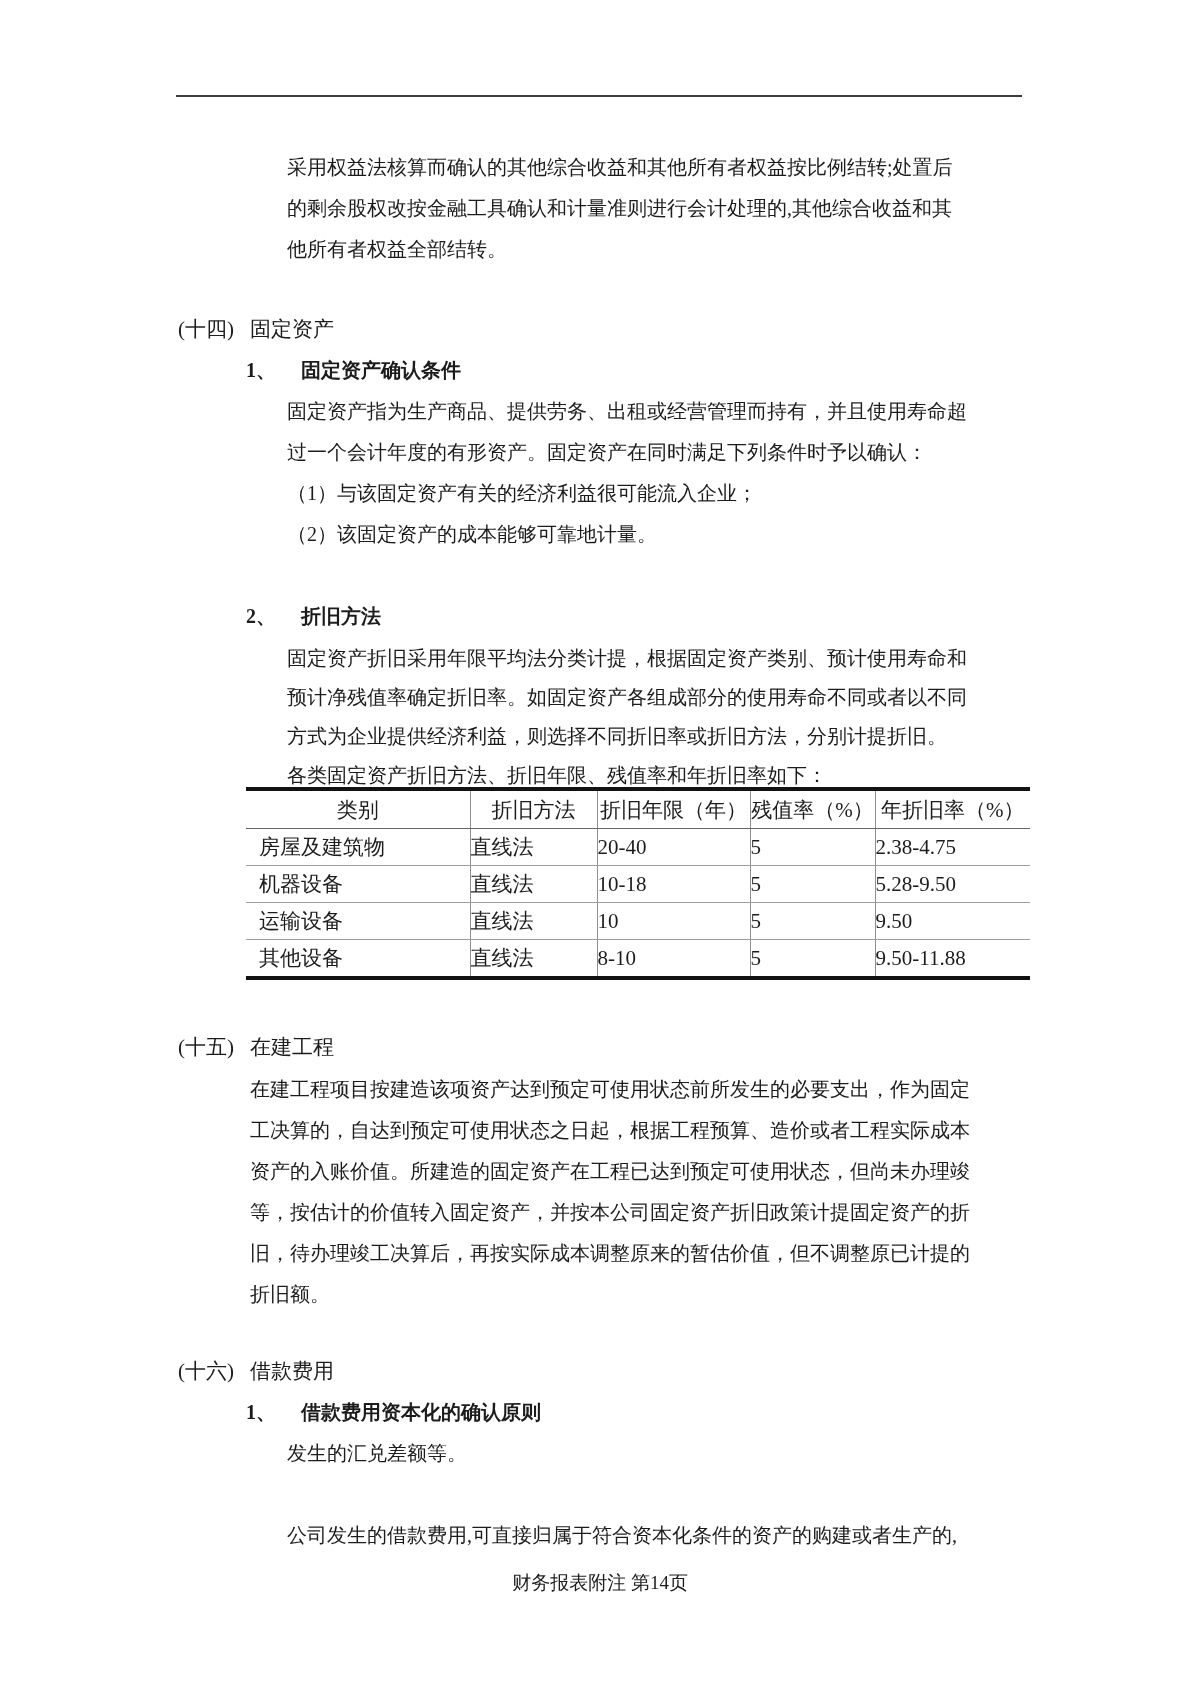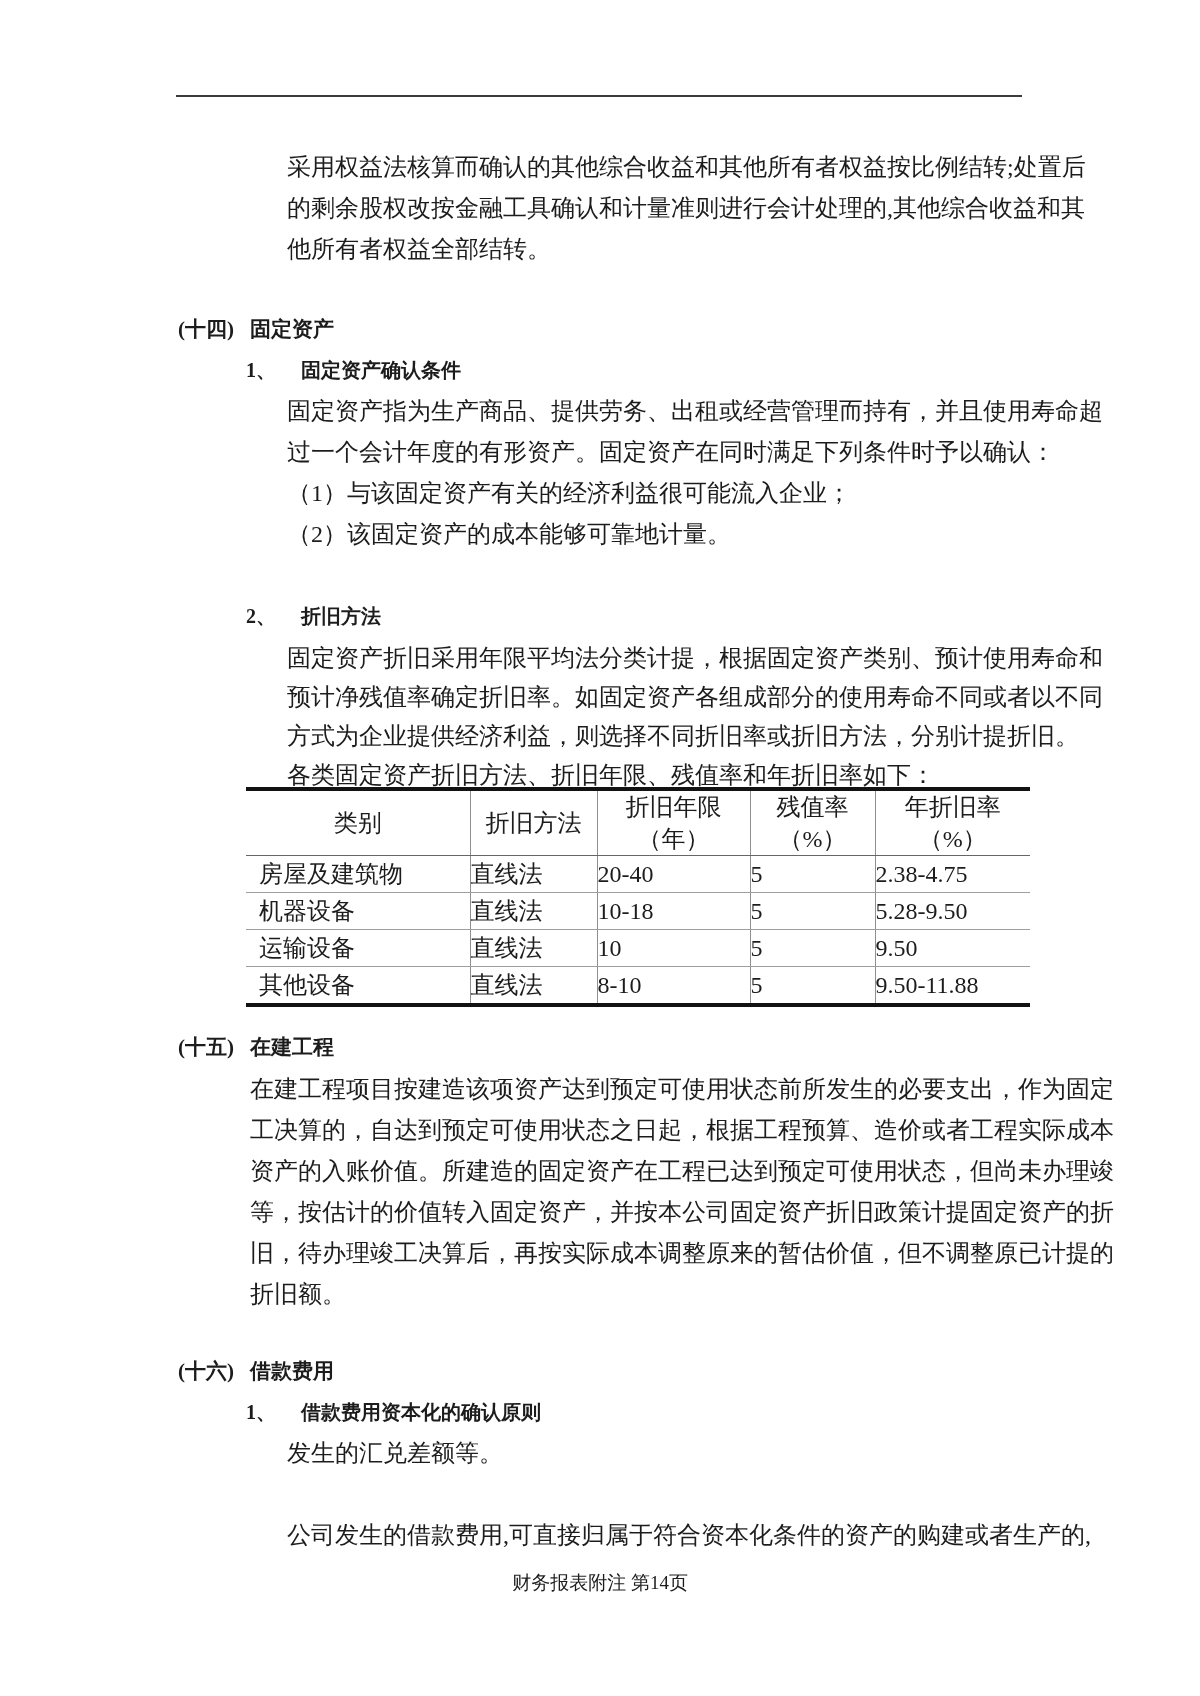--- a/index.html
+++ b/index.html
@@ -3,37 +3,37 @@
 <meta charset="utf-8">
 <style>
   html,body { margin:0; padding:0; background:#ffffff; }
   .page {
     position:relative; width:1200px; height:1696px; background:#ffffff;
     font-family:"Liberation Serif","DejaVu Serif",serif;
     color:#1c1c1c; overflow:hidden;
   }
   .top-rule { position:absolute; left:176px; top:95px; width:846px; height:2px; background:#3c3c3c; }
 
-  .para { position:absolute; font-size:24px; line-height:41px; }
+  .para { position:absolute; font-size:20px; line-height:41px; }
   .para.tight { line-height:39px; }
   .tline { white-space:nowrap; }
 
   .sec-heading { position:absolute; left:0; width:100%; height:41px; line-height:41px;
-                 font-weight:bold; font-size:21px; }
+                 font-weight:normal; font-size:21px; }
   .sec-num  { position:absolute; left:178px; }
   .sec-title{ position:absolute; left:250px; }
 
   .item-heading { position:absolute; left:0; width:100%; height:41px; line-height:41px;
                   font-weight:bold; font-size:20px; }
   .item-num  { position:absolute; left:246px; }
   .item-title{ position:absolute; left:301px; }
 
   table.dep-table {
     position:absolute; left:246px; top:787px; width:784px;
-    border-collapse:collapse; table-layout:fixed; font-size:24px;
+    border-collapse:collapse; table-layout:fixed; font-size:21px;
     border-top:4px solid #121212; border-bottom:4px solid #121212;
   }
   .dep-table th {
     height:37px; font-weight:normal; text-align:center; vertical-align:middle;
     border-bottom:1px solid #666666; padding:0;
   }
   .dep-table td {
     height:36px; text-align:left; vertical-align:middle;
     border-bottom:1px solid #9e9e9e; padding:0;
   }

